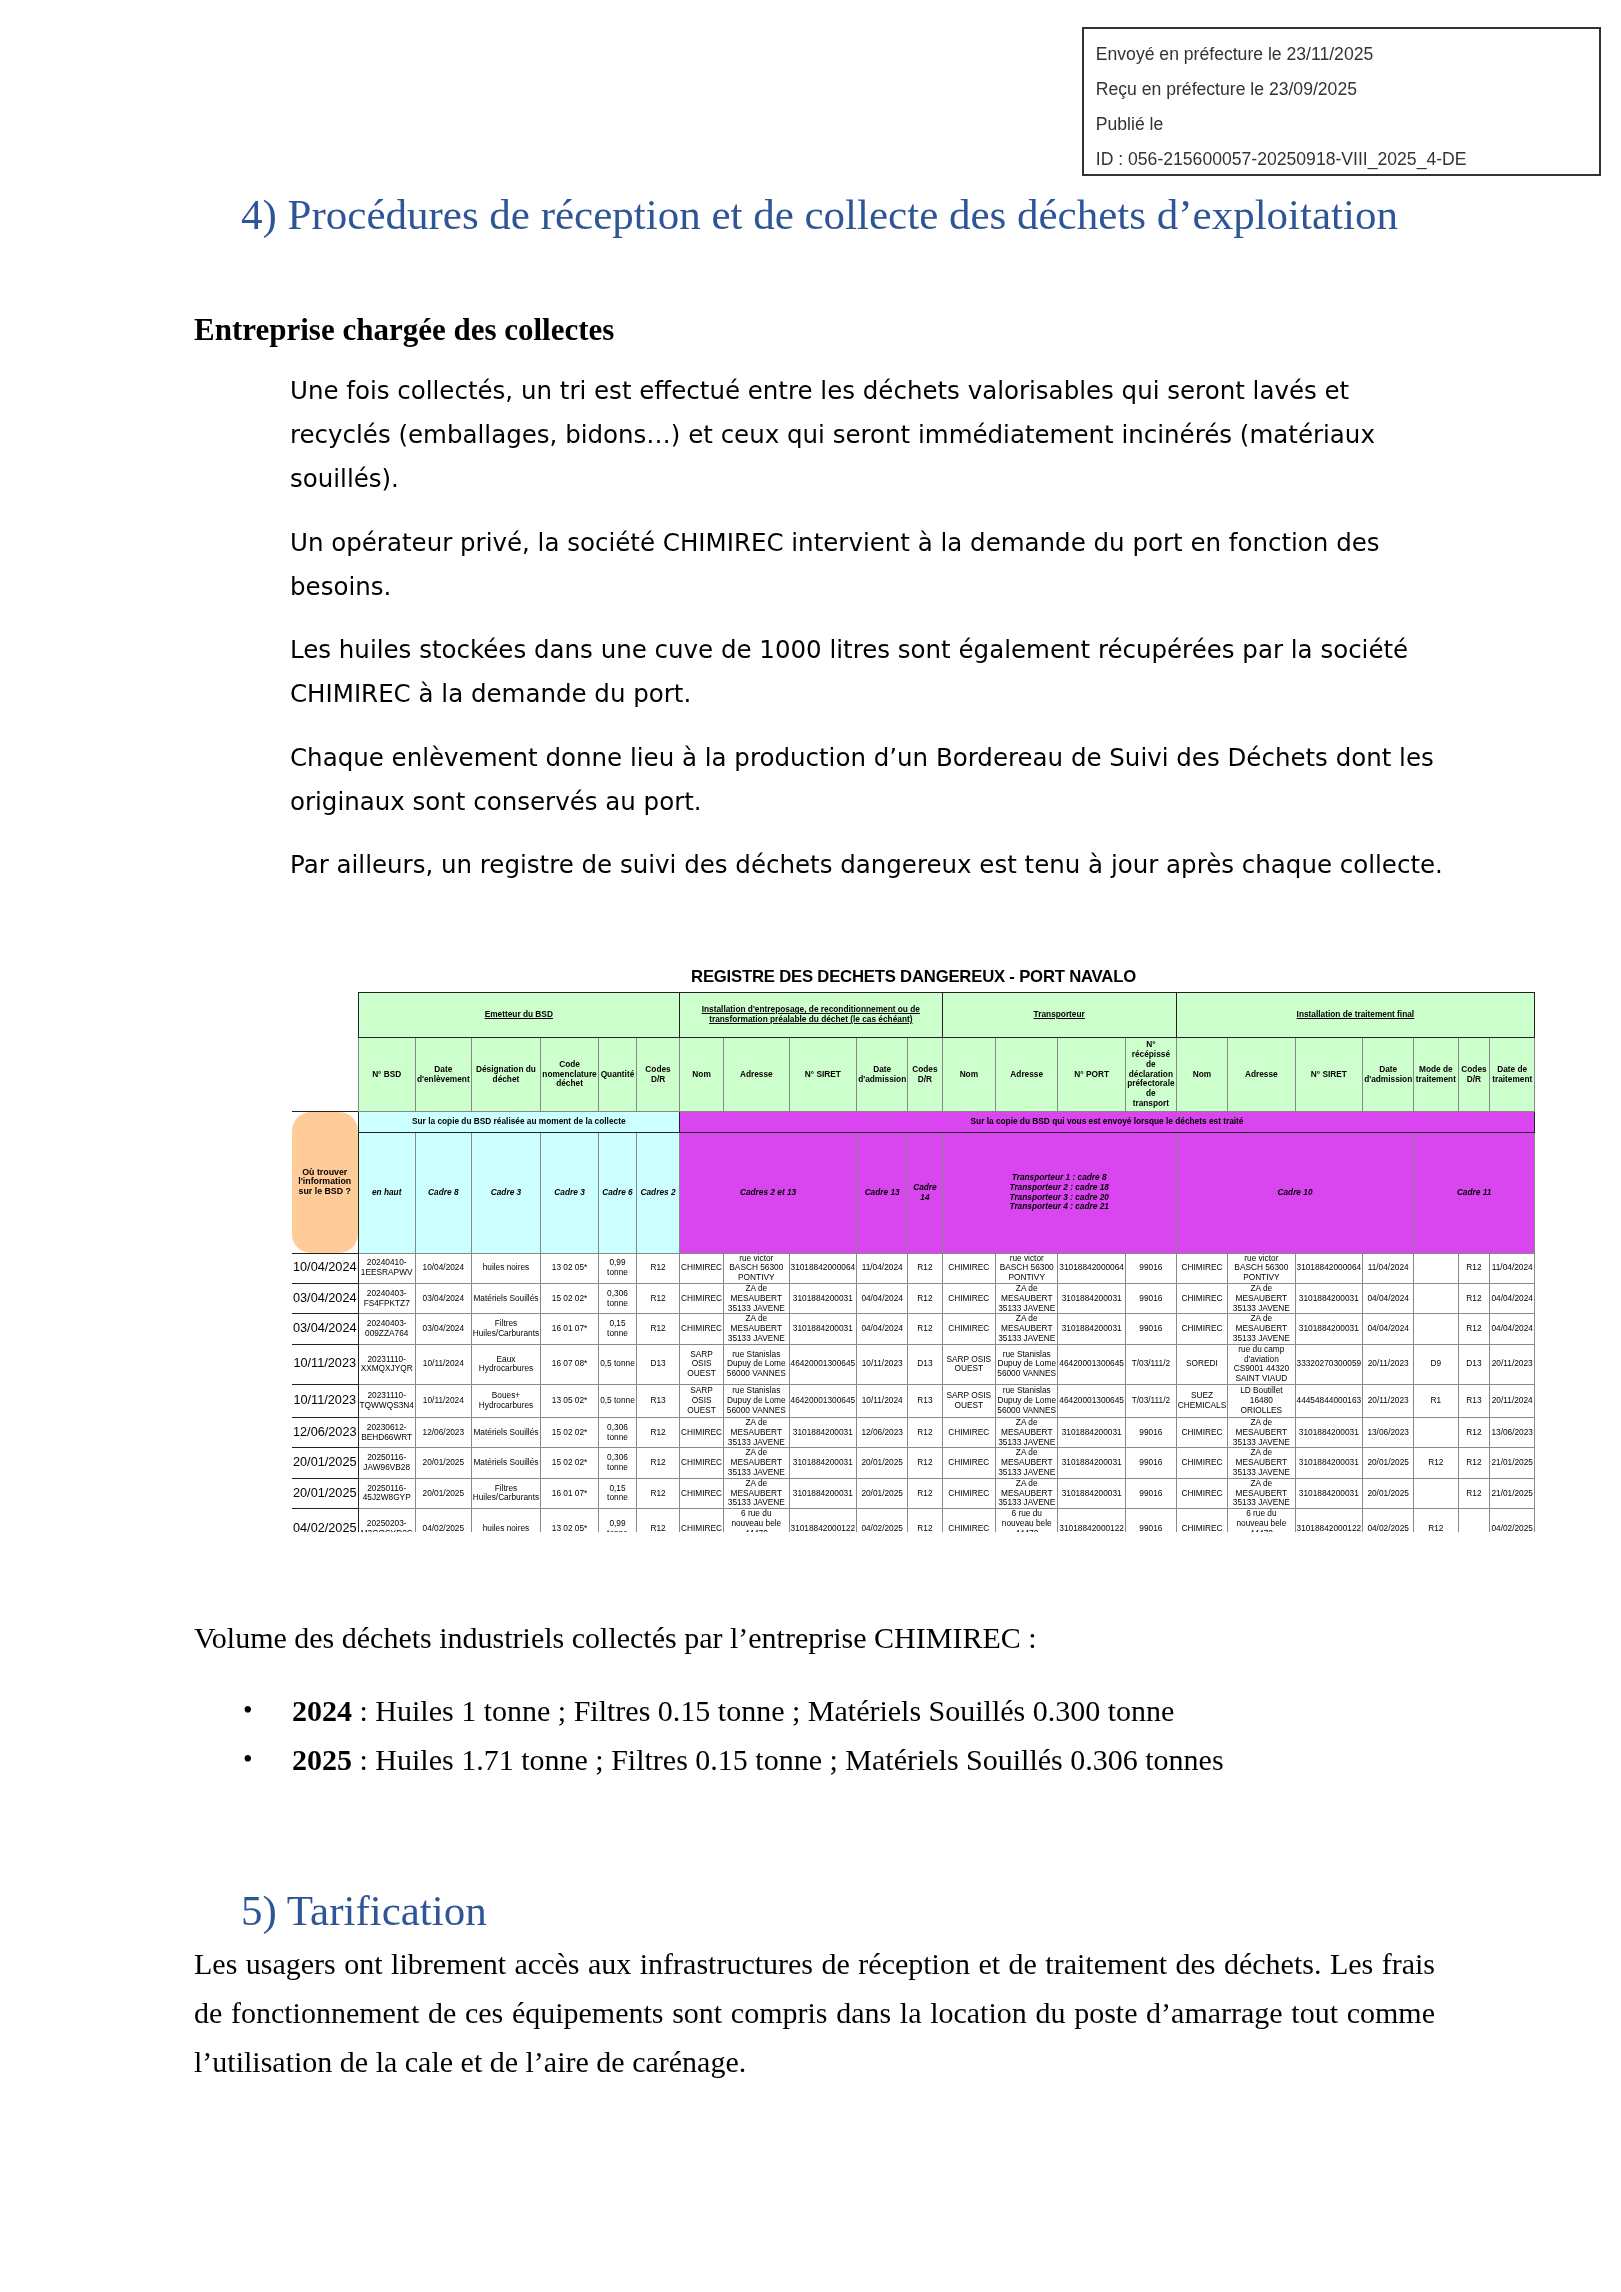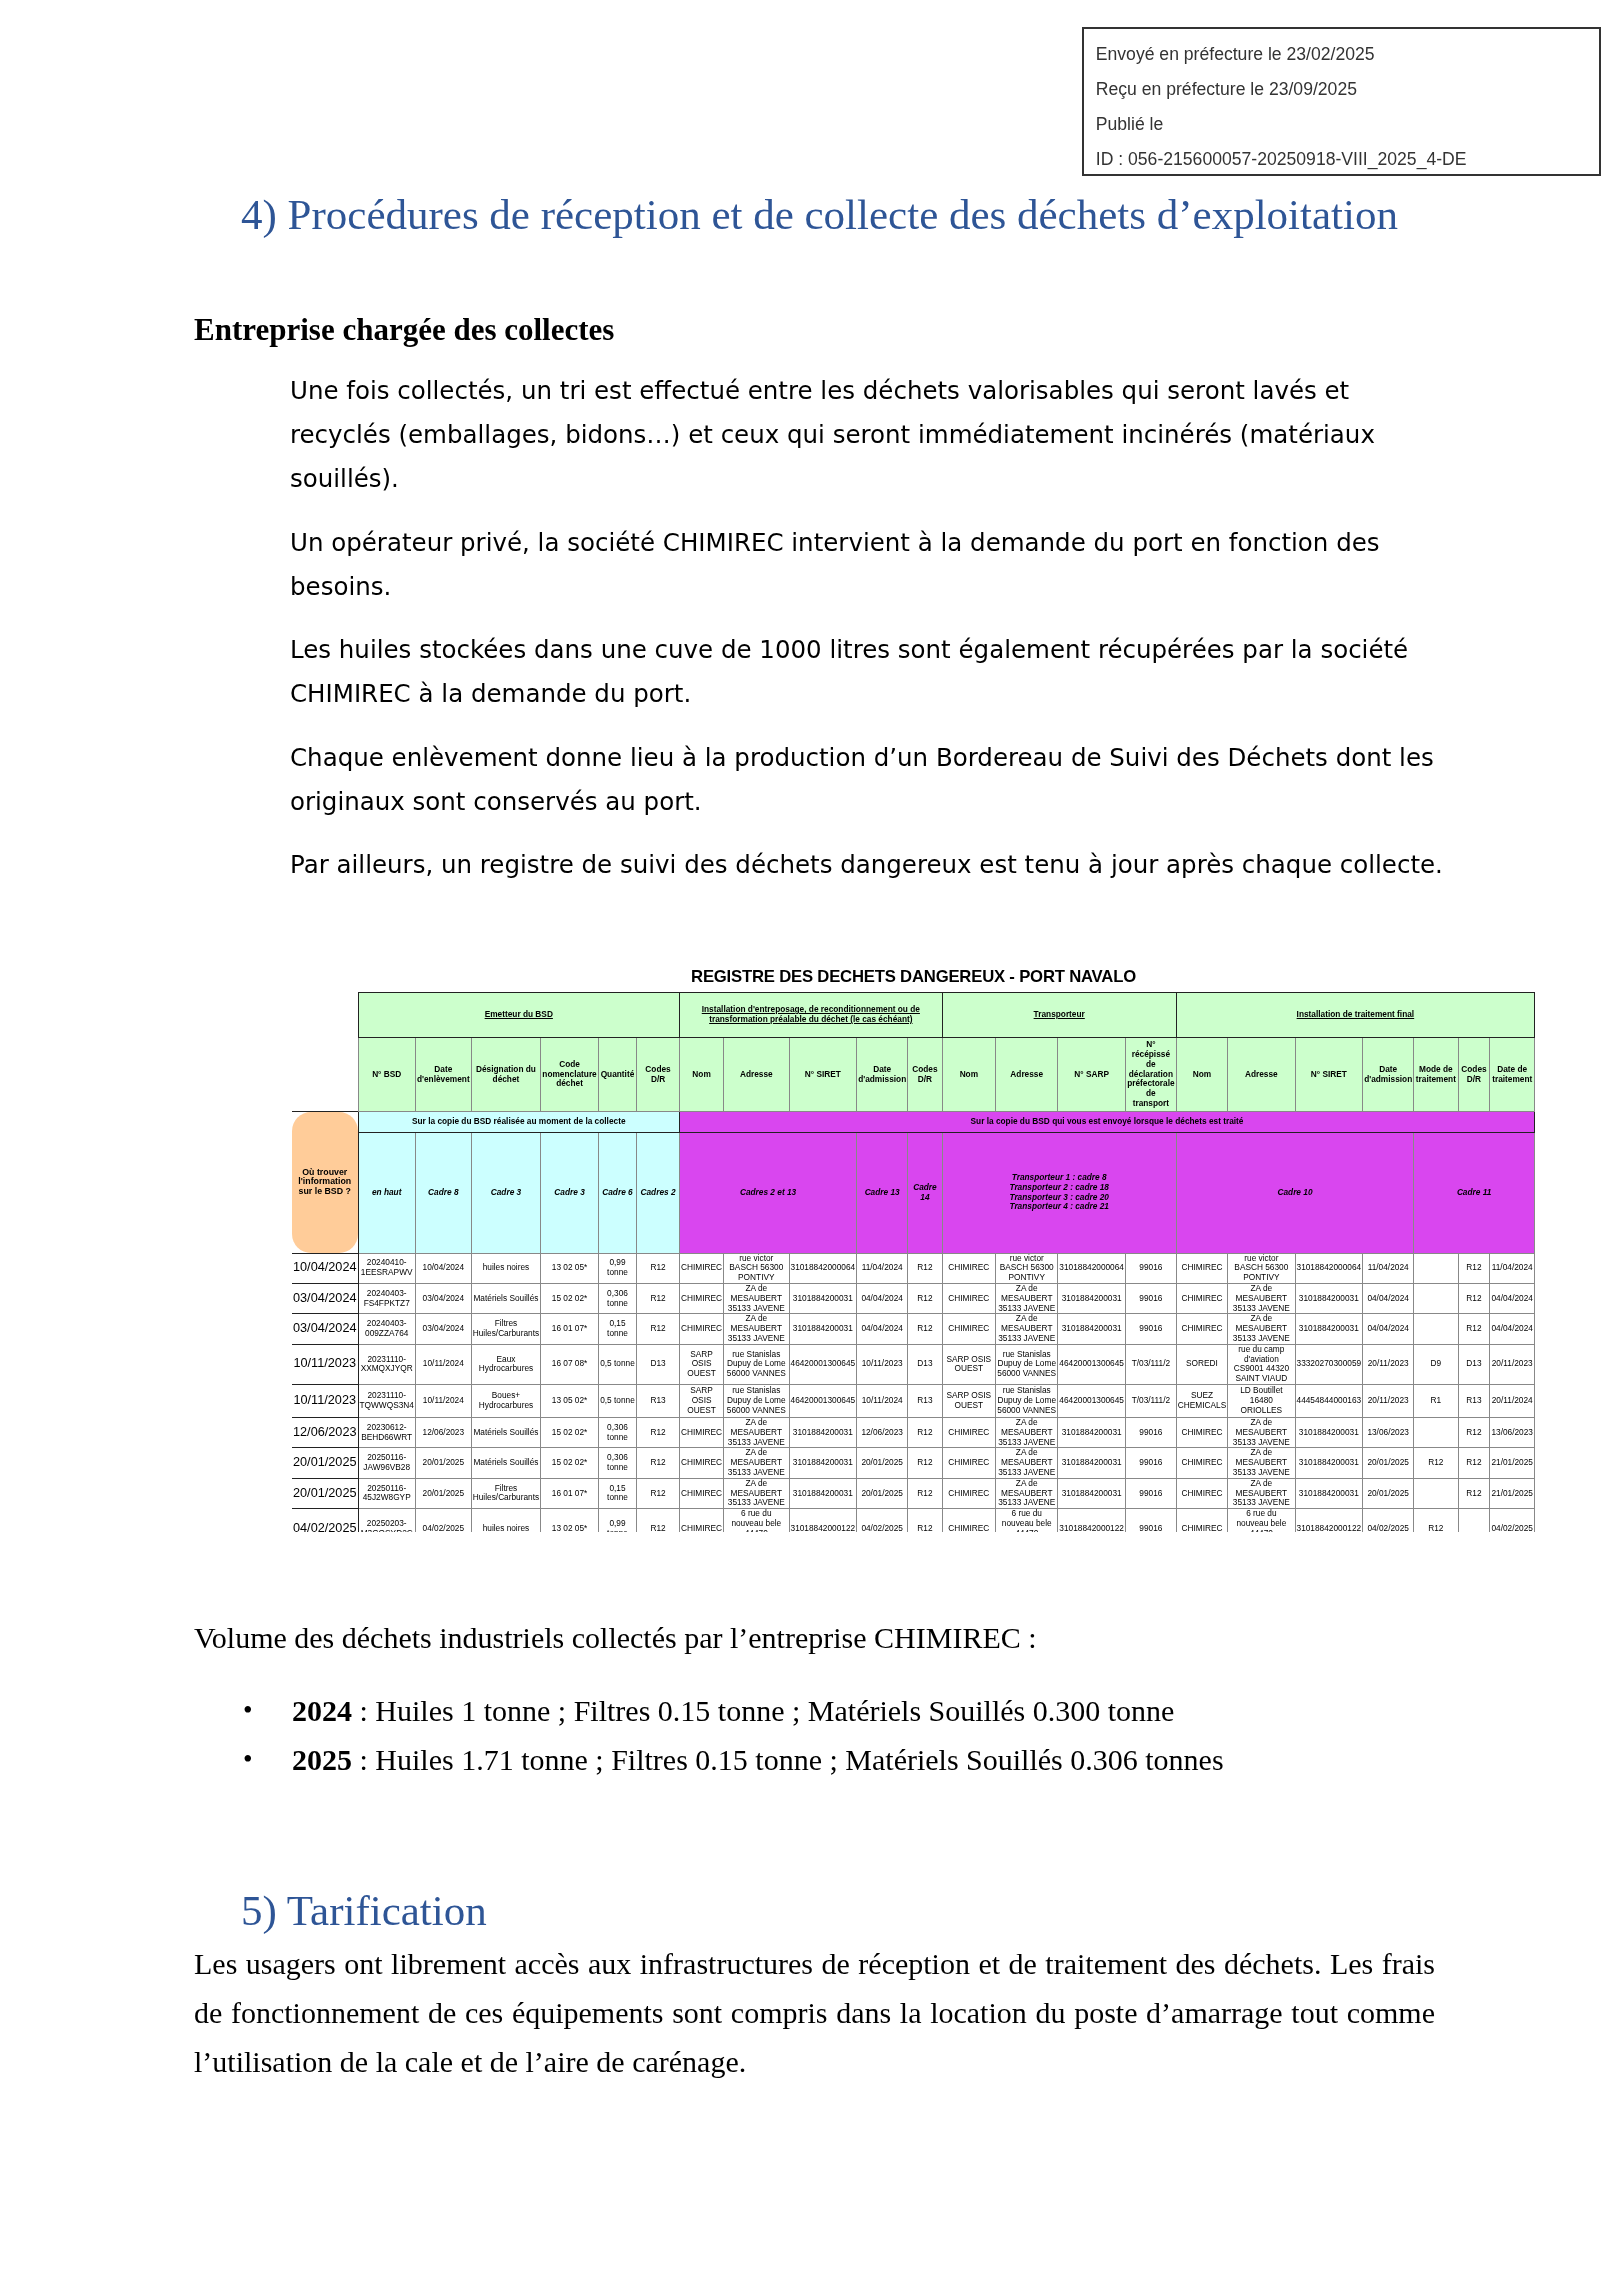--- a/index.html
+++ b/index.html
@@ -29,21 +29,21 @@
   .u { text-decoration:underline; font-weight:bold; }
   .hb { font-weight:bold; }
   .it { font-style:italic; font-weight:bold; }
   .first { font-size:12.7px !important; text-align:center; border-left:none !important; }
   .blank { border:none !important; background:#fff; }
 </style>
 </head>
 <body>
 
 <div class="stamp">
-  <div>Envoyé en préfecture le 23/02/2025</div>
+  <div>Envoyé en préfecture le 23/11/2025</div>
   <div>Reçu en préfecture le 23/09/2025</div>
   <div>Publié le</div>
   <div>ID : 056-215600057-20250918-VIII_2025_4-DE</div>
 </div>
 
 <h1 class="sec" style="left:241px; top:190px;">4) Procédures de réception et de collecte des déchets d’exploitation</h1>
 <h2 class="subhead">Entreprise chargée des collectes</h2>
 
 <div class="calibri">
   <p>Une fois collectés, un tri est effectué entre les déchets valorisables qui seront lavés et recyclés (emballages, bidons…) et ceux qui seront immédiatement incinérés (matériaux souillés).</p>
@@ -97,21 +97,21 @@
           <td class="g hb">Code nomenclature déchet</td>
           <td class="g hb">Quantité</td>
           <td class="g hb">Codes D/R</td>
           <td class="g hb">Nom</td>
           <td class="g hb">Adresse</td>
           <td class="g hb">N° SIRET</td>
           <td class="g hb">Date d'admission</td>
           <td class="g hb">Codes D/R</td>
           <td class="g hb">Nom</td>
           <td class="g hb">Adresse</td>
-          <td class="g hb">N° SARP</td>
+          <td class="g hb">N° PORT</td>
           <td class="g hb">N° récépissé de déclaration préfectorale de transport</td>
           <td class="g hb">Nom</td>
           <td class="g hb">Adresse</td>
           <td class="g hb">N° SIRET</td>
           <td class="g hb">Date d'admission</td>
           <td class="g hb">Mode de traitement</td>
           <td class="g hb">Codes D/R</td>
           <td class="g hb">Date de traitement</td>
         </tr>
       <tr style="height:20.6px">

